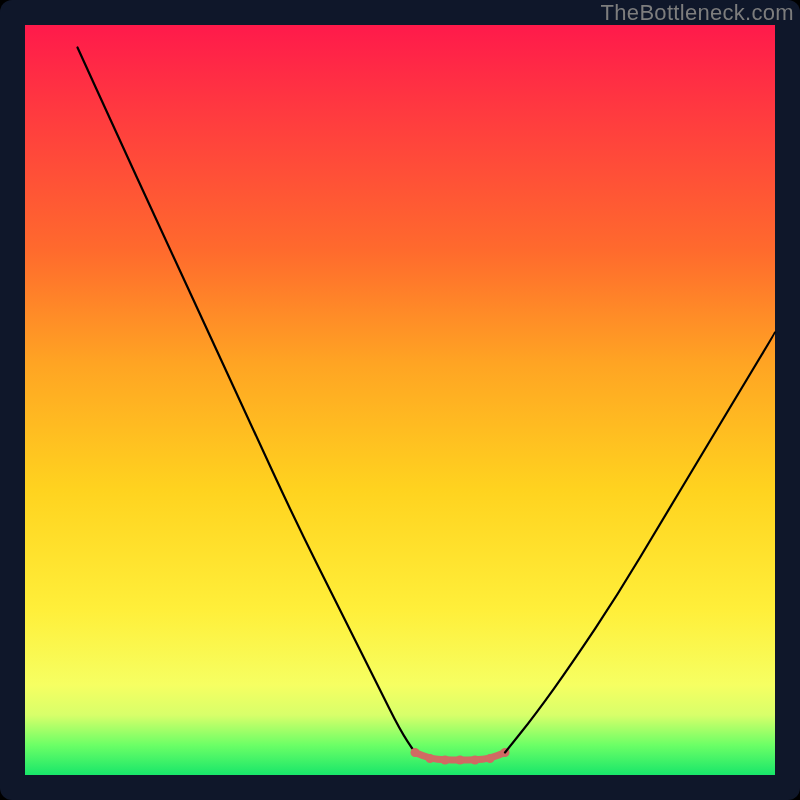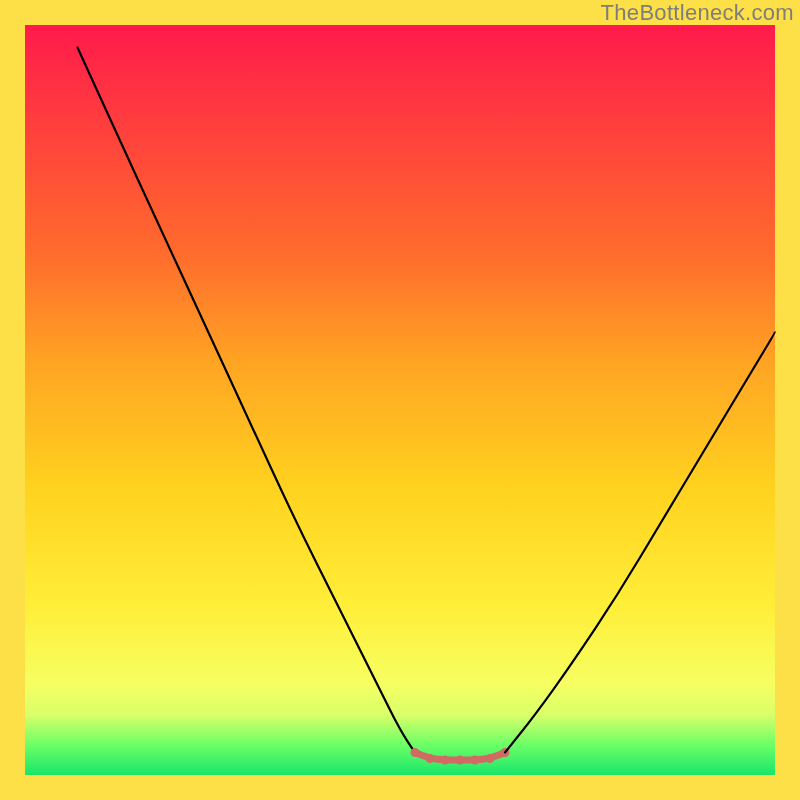--- a/index.html
+++ b/index.html
@@ -8,21 +8,22 @@
     width: 800px;
     height: 800px;
     background: #000;
     overflow: hidden;
     font-family: Arial, Helvetica, sans-serif;
   }
   .frame {
     position: relative;
     width: 800px;
     height: 800px;
-    background: #fde047;
+    background: #0f172a;
+    border-radius: 12px;
   }
   .plot-area {
     position: absolute;
     left: 25px;
     top: 25px;
     width: 750px;
     height: 750px;
     
     background: linear-gradient(
       to bottom,

